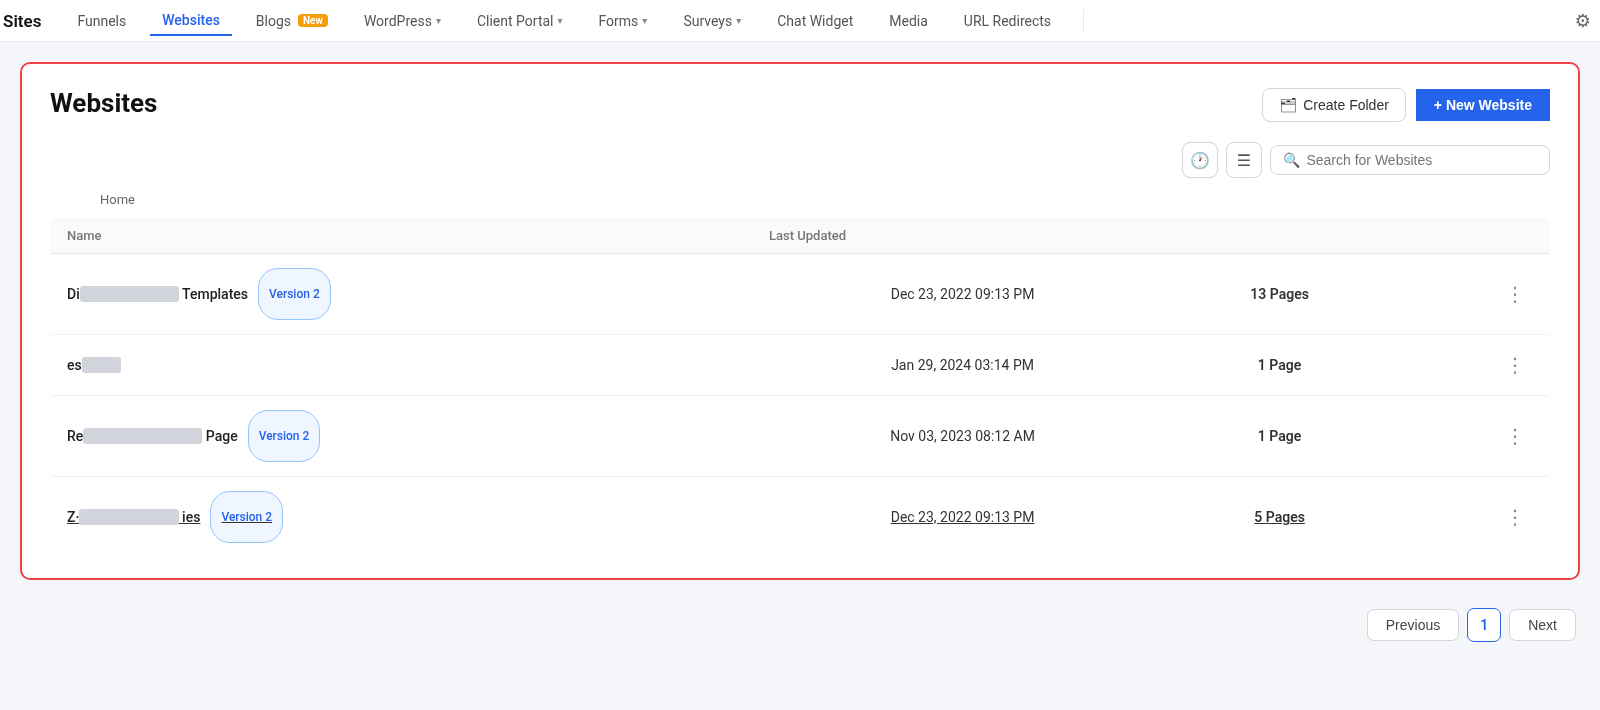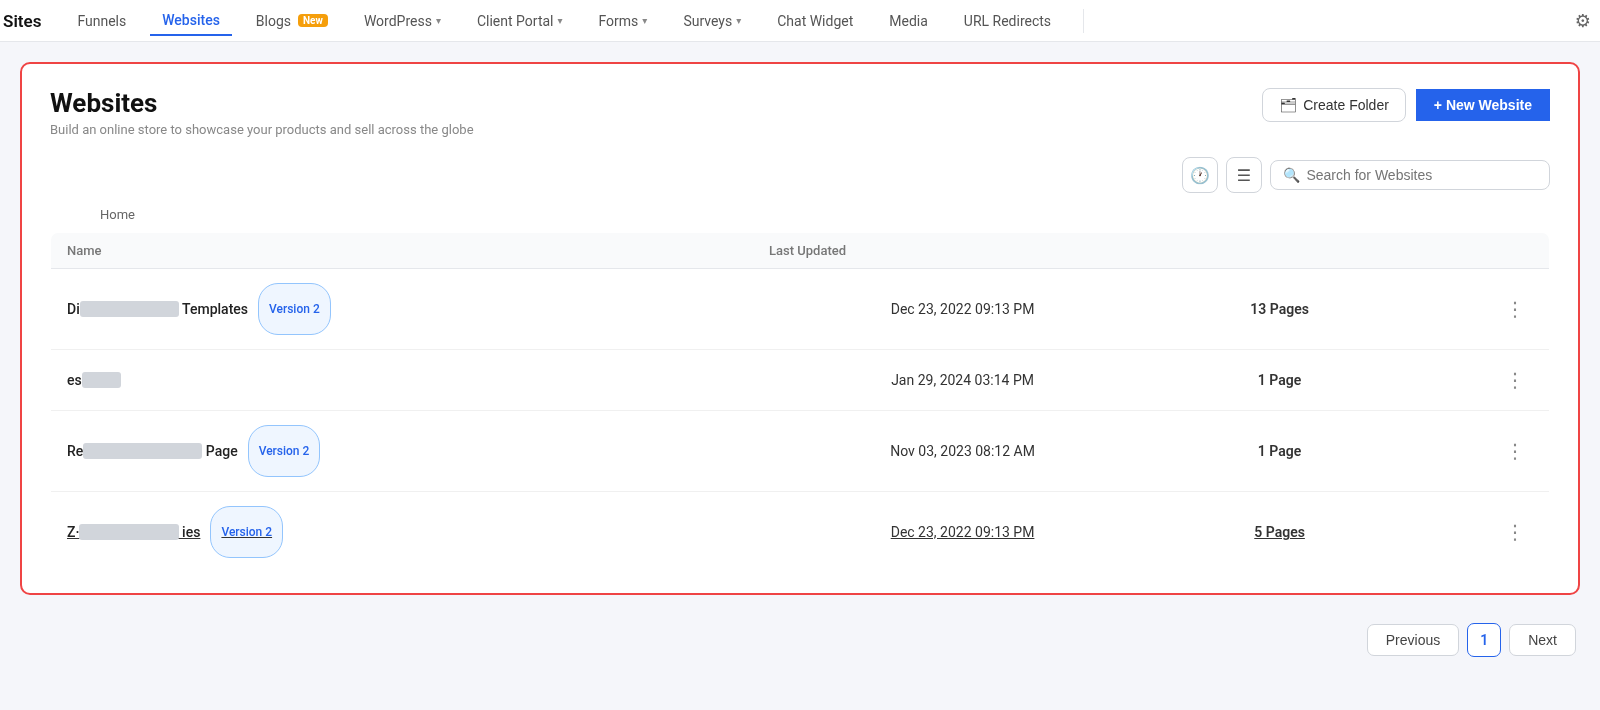--- a/index.html
+++ b/index.html
@@ -342,21 +342,20 @@
   <div class="nav-divider"></div>
   <div class="nav-gear">⚙</div>
 </nav>
 
 <div class="main-wrapper">
   <div class="main-card">
 
     <div class="card-header">
       <div>
         <h1 class="card-title">Websites</h1>
-        <p class="card-subtitle">Build an online store to showcase your products and sell across the globe</p>
       </div>
       <div class="header-actions">
         <button class="btn-create-folder">
           <span>🗂</span>
           <span>Create Folder</span>
         </button>
         <button class="btn-new-website">
           <span>+ New Website</span>
         </button>
       </div>

